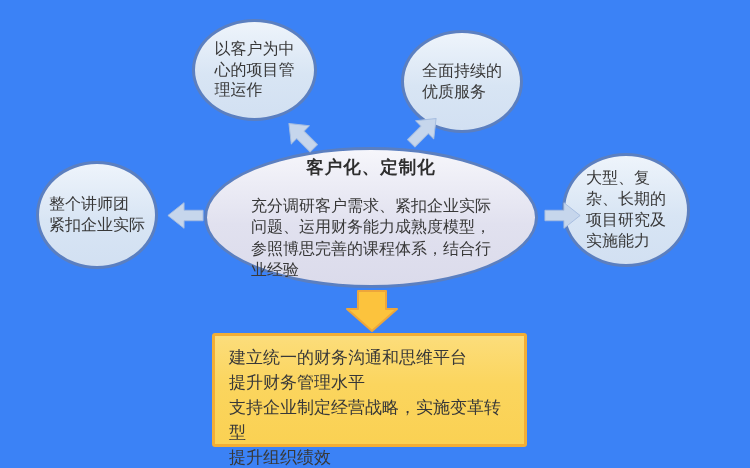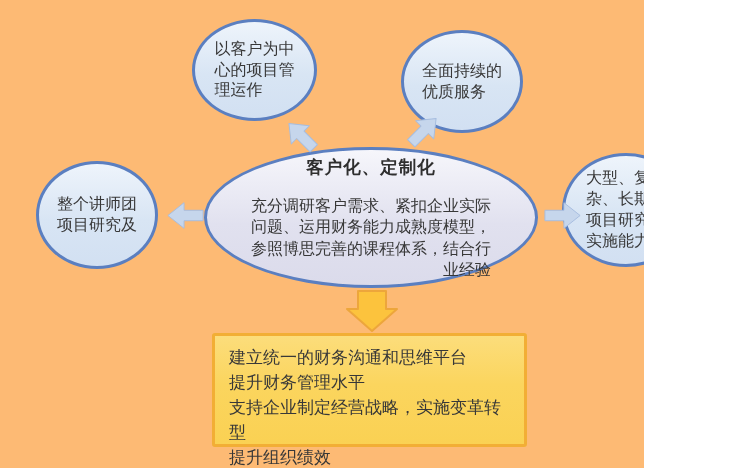--- a/index.html
+++ b/index.html
@@ -1,17 +1,17 @@
 <!DOCTYPE html>
 <html style="--node-fill: #d8e5f4; --node-border: #5b7fc0; --center-fill: #dedeed; --arrow-blue: #c6d6ec; --arrow-blue-border: #a6bddf; --arrow-gold: #fcc33d; --arrow-gold-border: #eda63b; --box-fill: #fbd55e; --box-border: #f2ae35; --text: #383838;"><head>
 <meta charset="utf-8">
 <style>
   html,body{margin:0;padding:0;background:#ffffff;}
   .stage{
-    position:relative;width:644px;height:468px;background:#fdba74;overflow:hidden;
+    position:relative;width:750px;height:468px;background:#3b82f6;overflow:hidden;
     font-family:"DejaVu Sans","Liberation Sans",sans-serif;
     color:var(--text,#383838);
   }
   .node{
     position:absolute;
     border:3px solid var(--node-border,#5b7fc0);
     border-radius:50%;
     display:flex;align-items:center;justify-content:center;
     box-sizing:border-box;
     background:linear-gradient(180deg,#eef4fb 0%,#d8e5f4 55%,#d2e0f2 100%);
@@ -25,21 +25,21 @@
     font-size:16px;line-height:1.3;
     text-align:left;
     color:var(--text,#383838);
   }
   .center-title{
     font-size:17.5px;font-weight:bold;text-align:center;
     color:#2f2f2f;margin-bottom:16px;letter-spacing:1px;
   }
   .center-body{
     white-space:pre-line;
-    font-size:16px;line-height:1.33;text-align:right;
+    font-size:16px;line-height:1.33;text-align:left;
   }
   .arrow{position:absolute;overflow:visible;}
   .arrow-blue polygon{
     fill:var(--arrow-blue,#c6d6ec);
     stroke:var(--arrow-blue-border,#a6bddf);
     stroke-width:1;stroke-linejoin:round;
   }
   .arrow-gold polygon{
     fill:var(--arrow-gold,#fcc33d);
     stroke:var(--arrow-gold-border,#eda63b);
@@ -70,21 +70,21 @@
 理运作</div>
   </div>
 
   <div class="node" style="left:401px;top:30px;width:122px;height:103px;">
     <div class="node-label">全面持续的
 优质服务</div>
   </div>
 
   <div class="node" style="left:36px;top:161px;width:122px;height:108px;">
     <div class="node-label">整个讲师团
-项目研究及</div>
+紧扣企业实际</div>
   </div>
 
   <div class="node" style="left:562px;top:153px;width:128px;height:114px;">
     <div class="node-label">大型、复
 杂、长期的
 项目研究及
 实施能力</div>
   </div>
 
   <div class="node node--center" style="left:204px;top:147px;width:334px;height:141px;">

